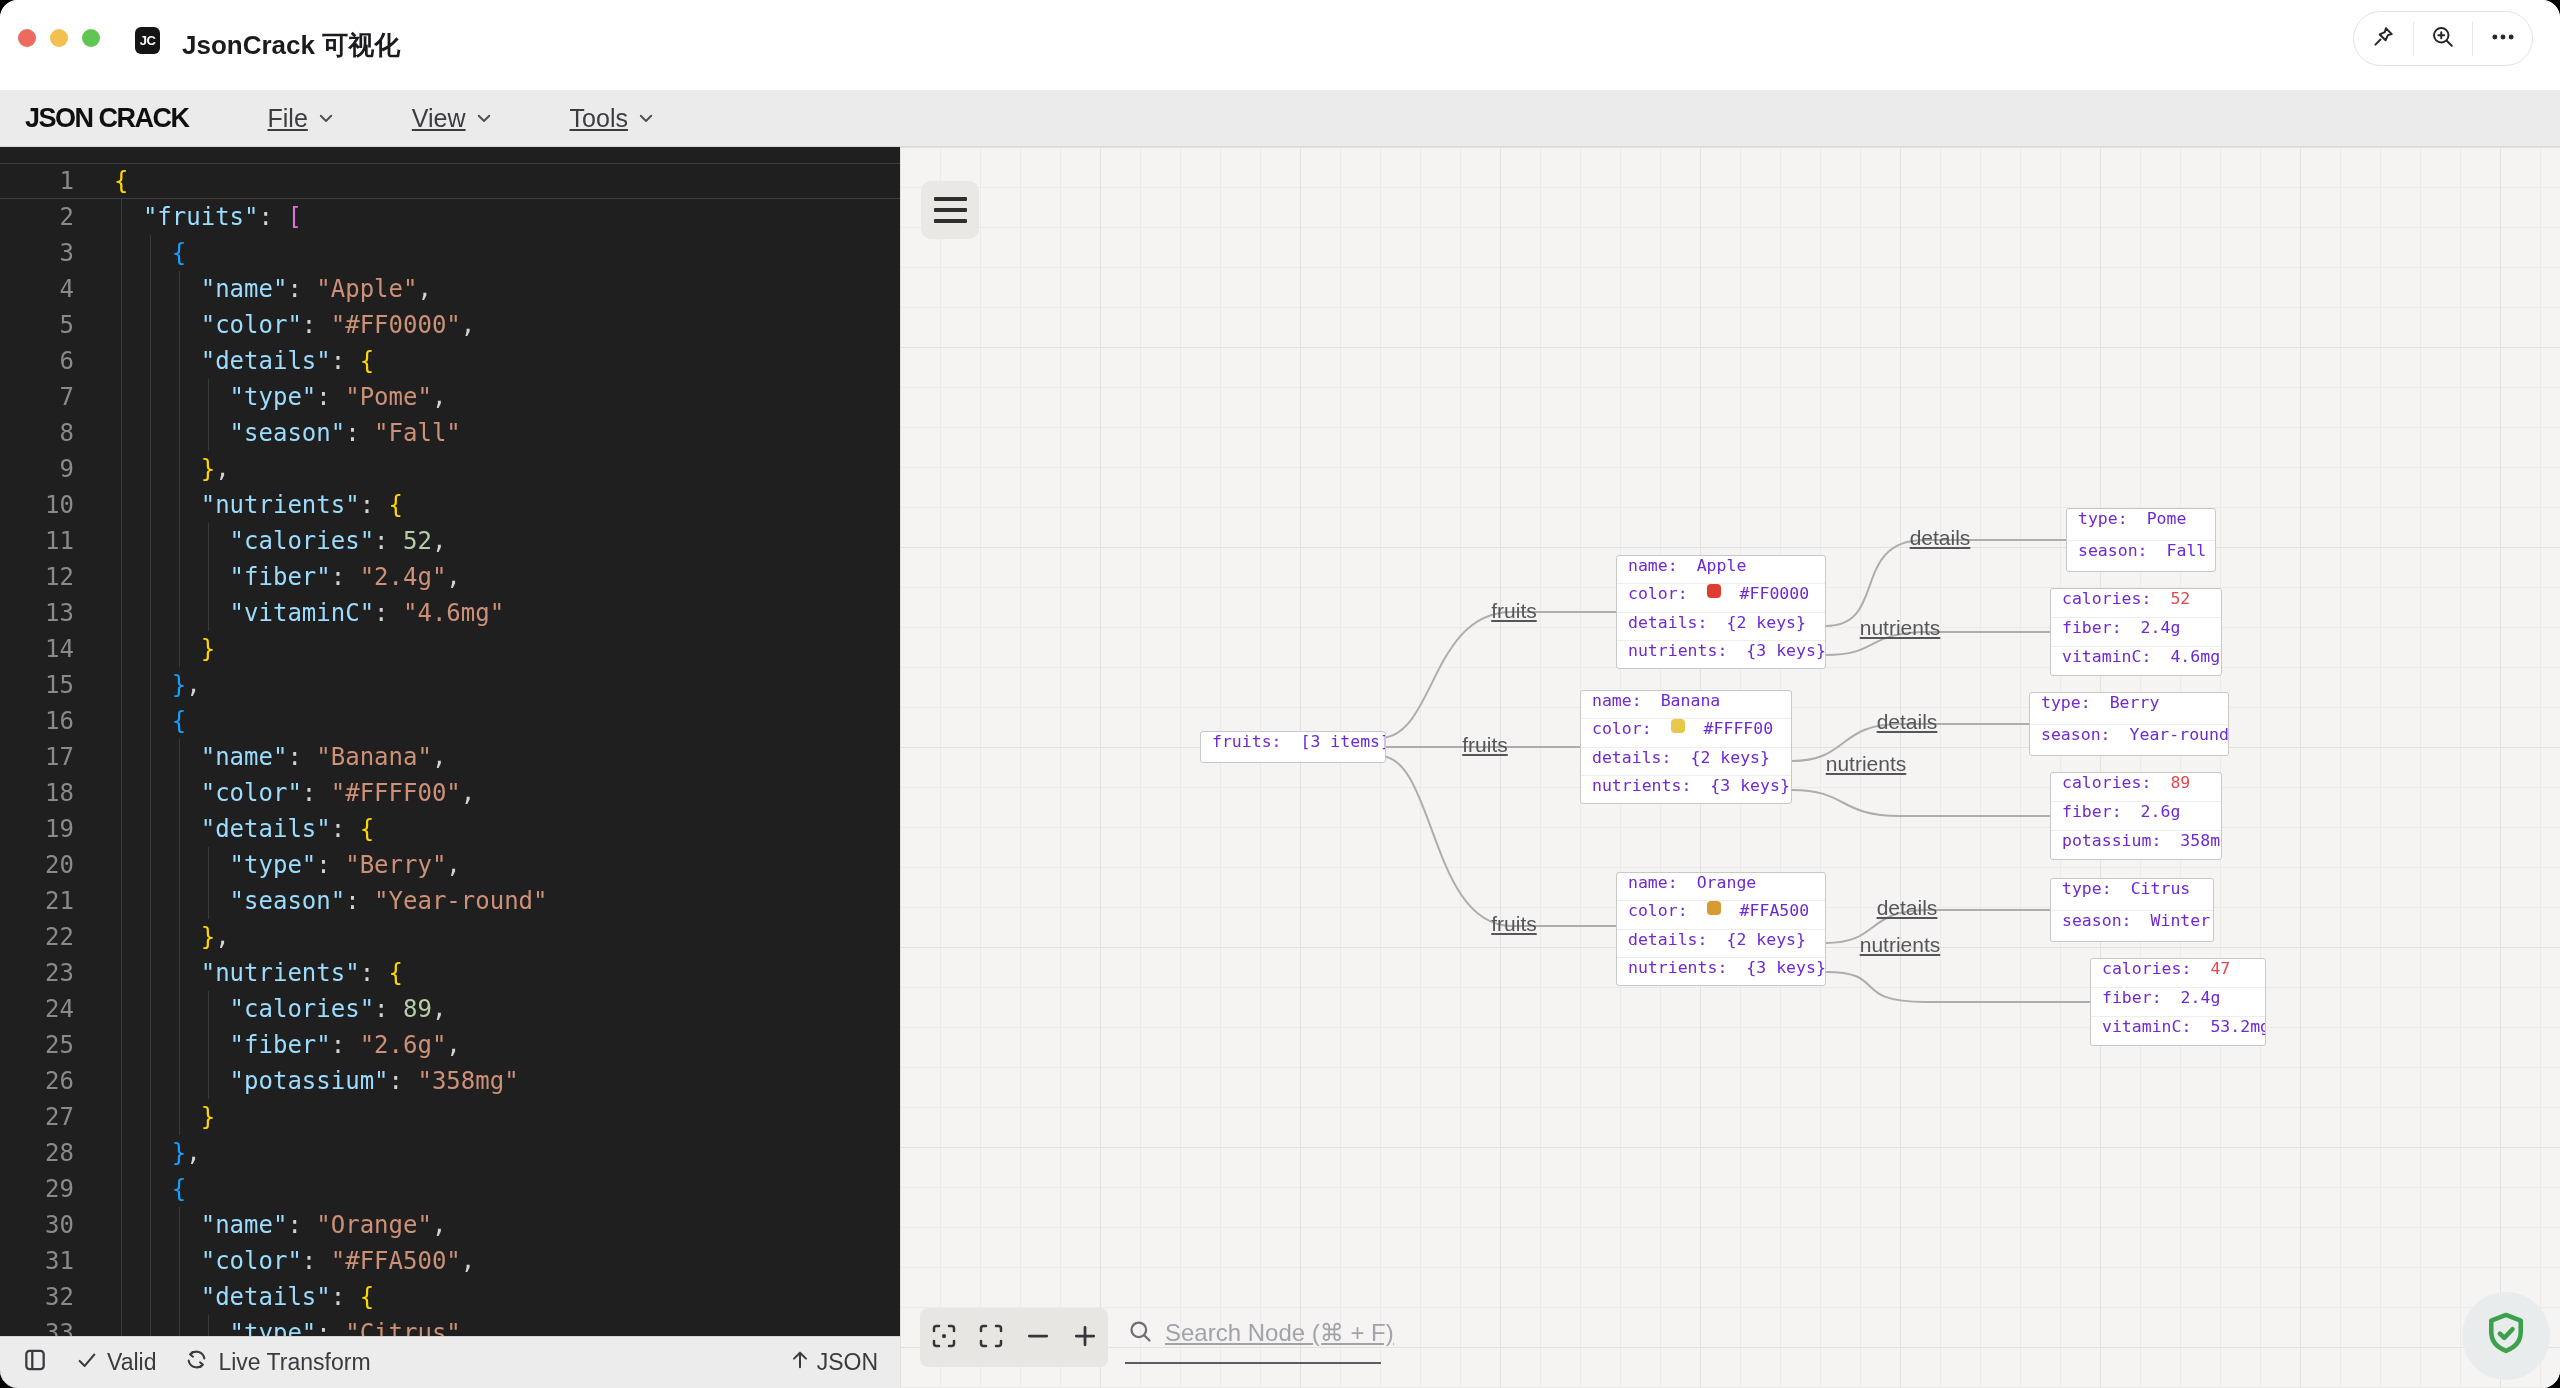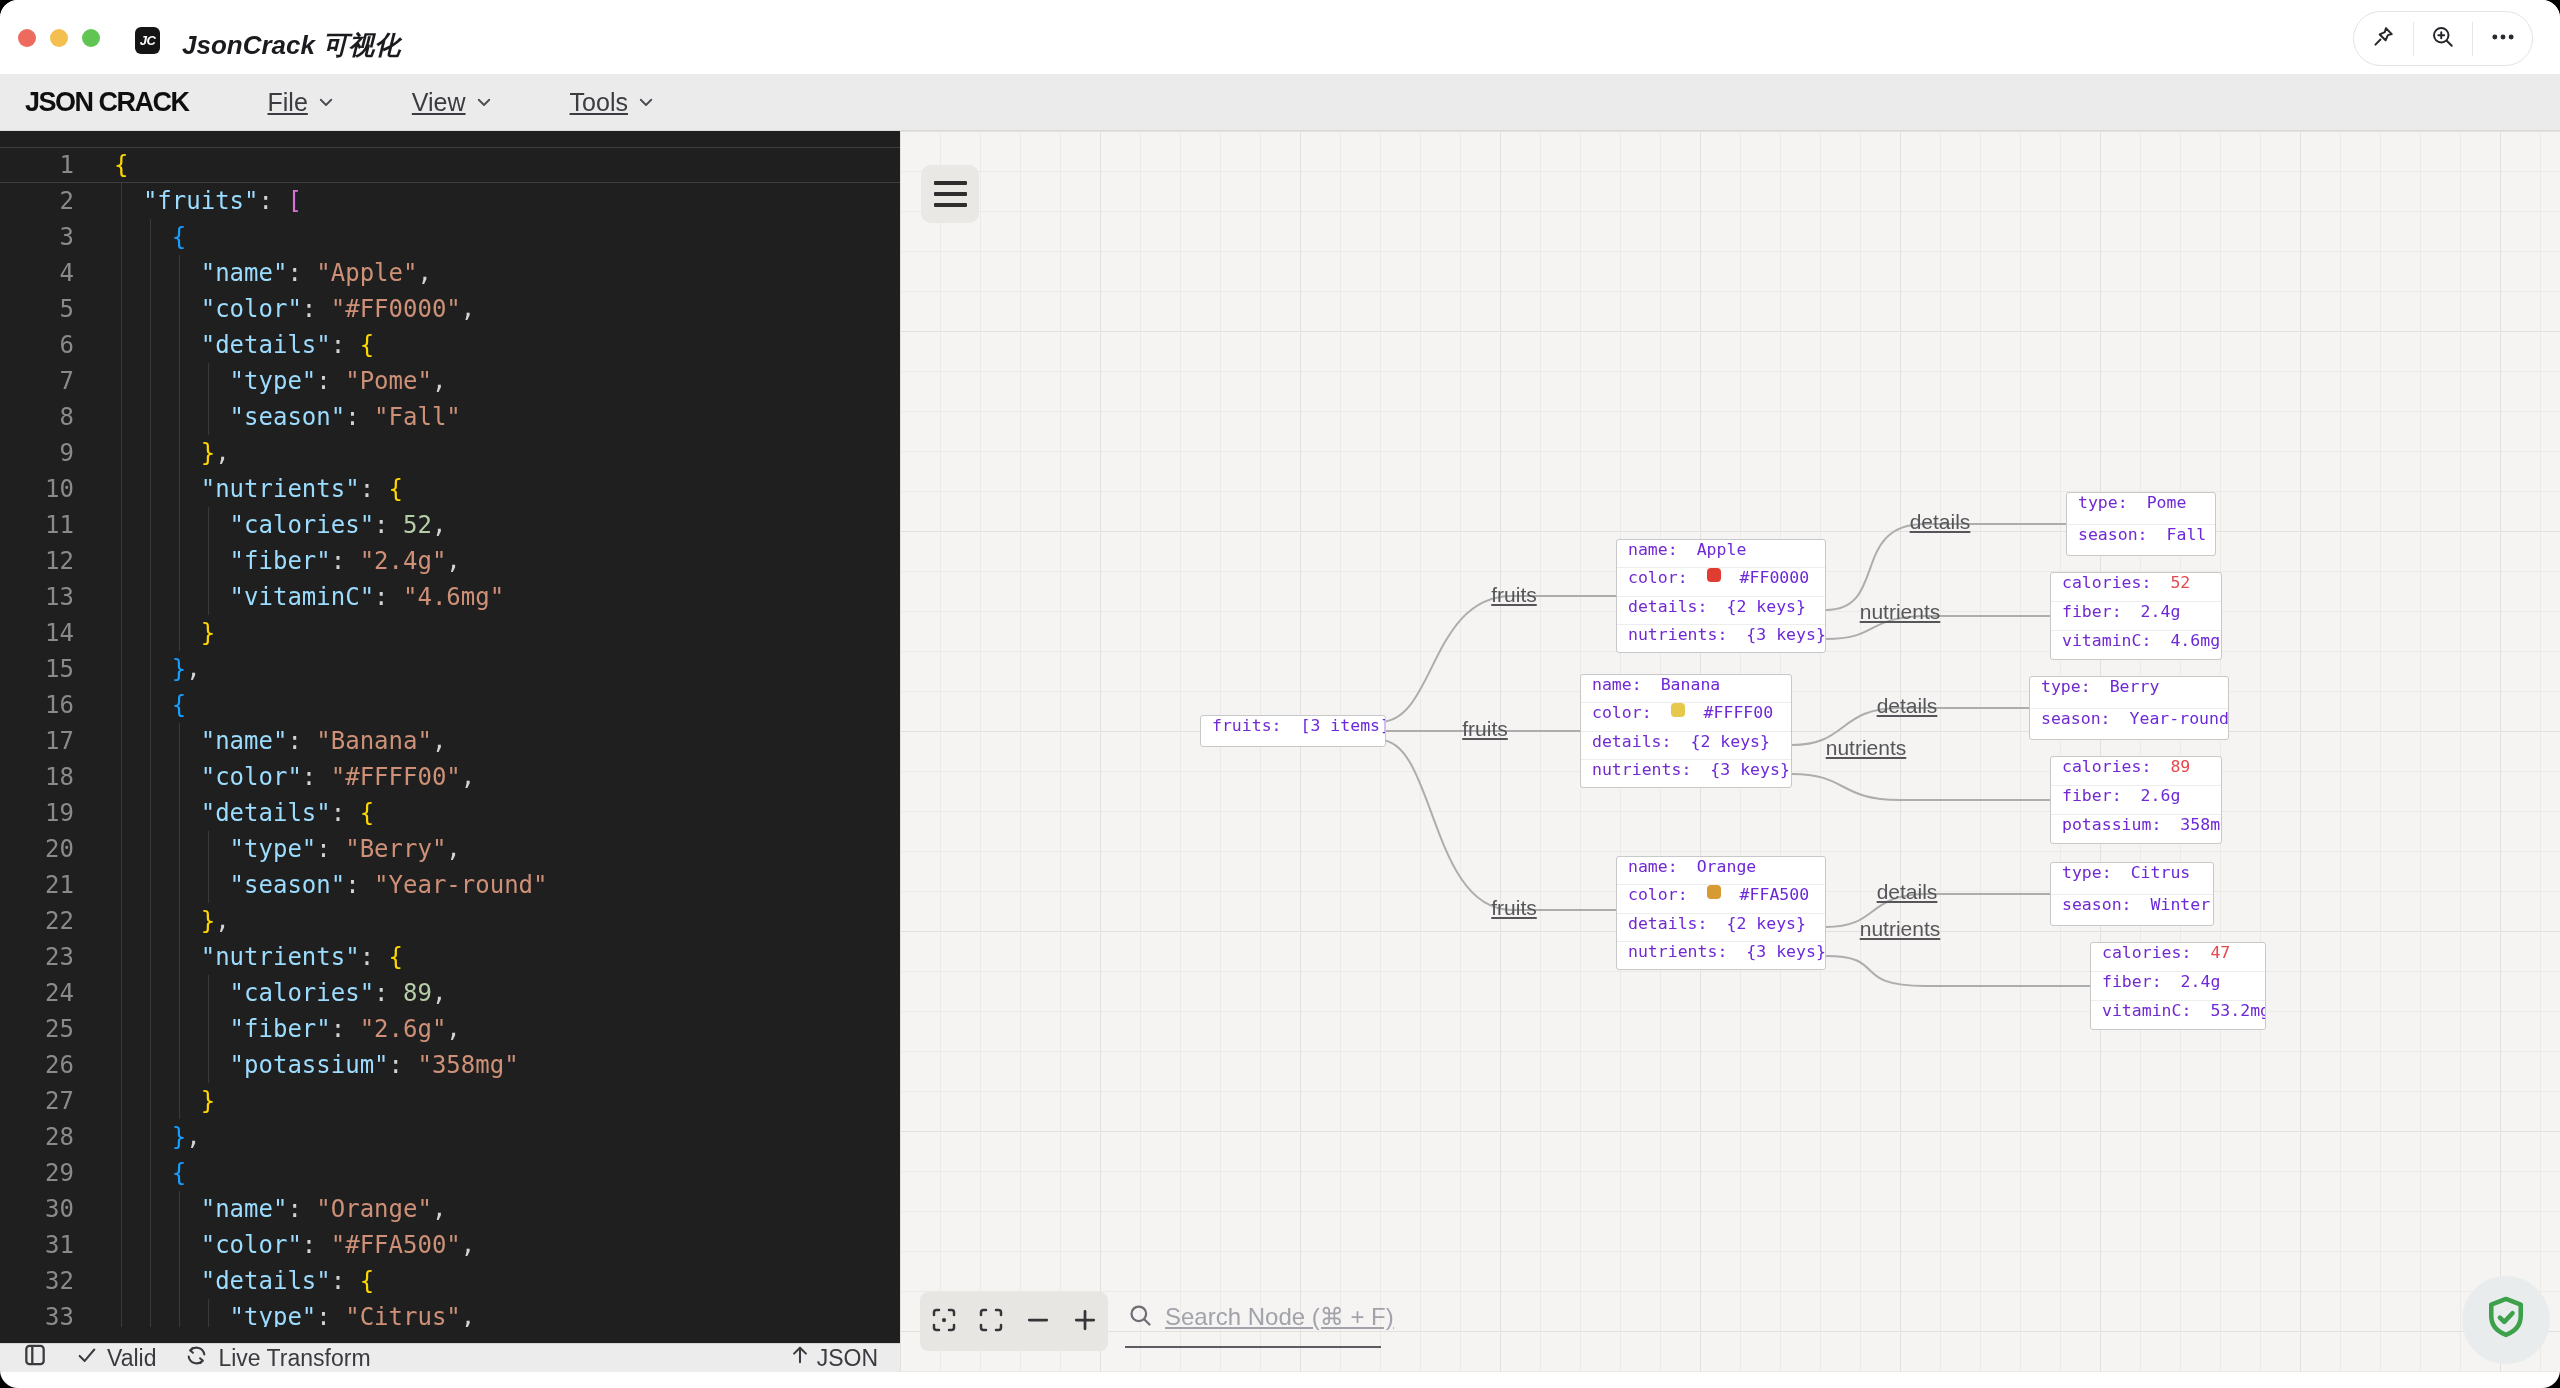--- a/index.html
+++ b/index.html
@@ -2,21 +2,21 @@
 <html><head>
 <meta charset="utf-8">
 <style>
   * { margin:0; padding:0; box-sizing:border-box; }
   html,body { background:#000; }
   body { width:2560px; height:1388px; font-family:"Liberation Sans", sans-serif; }
 
   .window { position:relative; width:2560px; height:1388px; border-radius:18px; overflow:hidden; background:#fff; }
 
   
-  .titlebar { position:relative; height:74px; background:#ffffff;font-style:italic; }
+  .titlebar { position:relative; height:90px; background:#ffffff; }
   .traffic { position:absolute; left:18px; top:29px; display:flex; gap:14px; }
   .light { width:18px; height:18px; border-radius:50%; }
   .light.red { background:#ed6a5e; }
   .light.yellow { background:#f4bf4f; }
   .light.green { background:#61c554; }
   .appicon { position:absolute; left:135px; top:27px; width:25px; height:27px; border-radius:6px; background:#151515; color:#fff; display:flex; align-items:center; justify-content:center; font-size:13px; font-weight:800; letter-spacing:-0.5px; }
   .apptitle { position:absolute; left:182px; top:45px; transform:translateY(-50%); font-size:26px; font-weight:600; color:#1b1b1f; }
   .pill { position:absolute; right:27px; top:11px; width:180px; height:55px; background:#fff; border:1.5px solid #e3e3e5; border-radius:28px; display:flex; align-items:center; }
   .pill-btn { flex:1; height:34px; display:flex; align-items:center; justify-content:center; }
   .pill-btn + .pill-btn { border-left:1.5px solid #e7e7e9; }
@@ -40,21 +40,21 @@
   .lc { padding-left:40px; }
   .tk-p   { color:#d4d4d4; }
   .tk-key { color:#9cdcfe; }
   .tk-str { color:#ce9178; }
   .tk-num { color:#b5cea8; }
   .tk-b1  { color:#ffd700; }
   .tk-b2  { color:#da70d6; }
   .tk-b3  { color:#179fff; }
   .guide { position:absolute; width:1px; background:#3a3a3a; }
 
-  .statusbar { position:absolute; left:0; right:0; bottom:0; height:29px; background:#ececec; border-top:1px solid #d6d6d6; display:flex; align-items:center; padding:0 22px; gap:28px; font-size:23px; color:#3a3a40; }
+  .statusbar { position:absolute; left:0; right:0; bottom:0; height:52px; background:#ececec; border-top:1px solid #d6d6d6; display:flex; align-items:center; padding:0 22px; gap:28px; font-size:23px; color:#3a3a40; }
   .sb-group { display:flex; align-items:center; gap:9px; }
   .sb-right { margin-left:auto; display:flex; align-items:center; gap:6px; }
   .statusbar svg { stroke:#3a3a40; }
 
   
   .graph { flex:1; position:relative; overflow:hidden;
     background-color:#f5f4f2;
     background-image:
       linear-gradient(#e3e1de 1px, transparent 1px),
       linear-gradient(90deg, #e3e1de 1px, transparent 1px),

